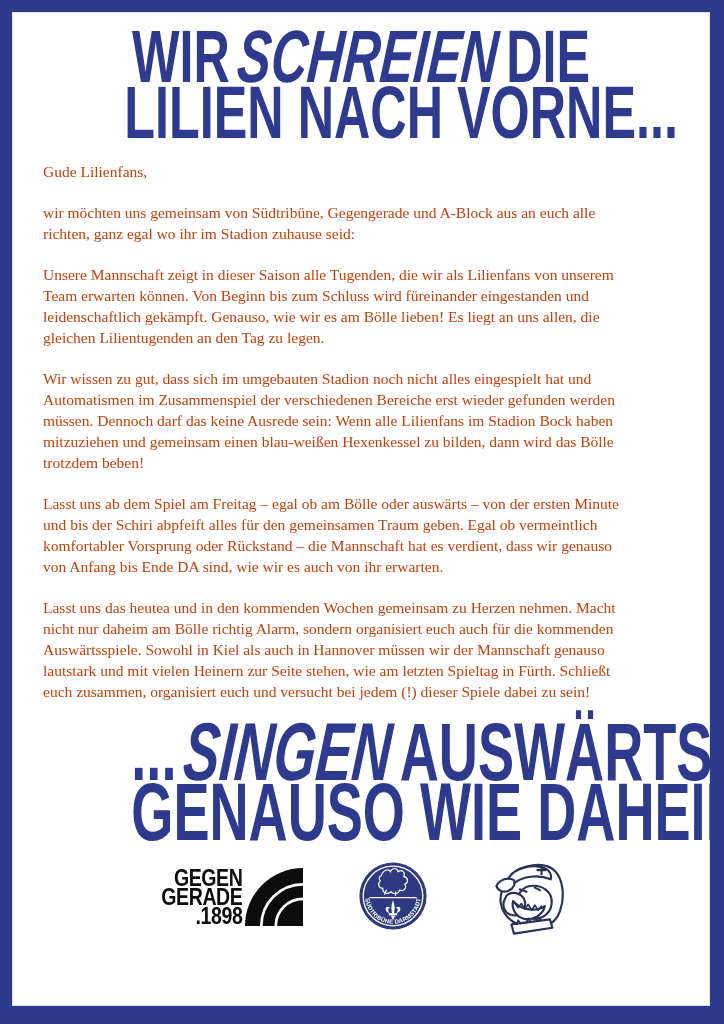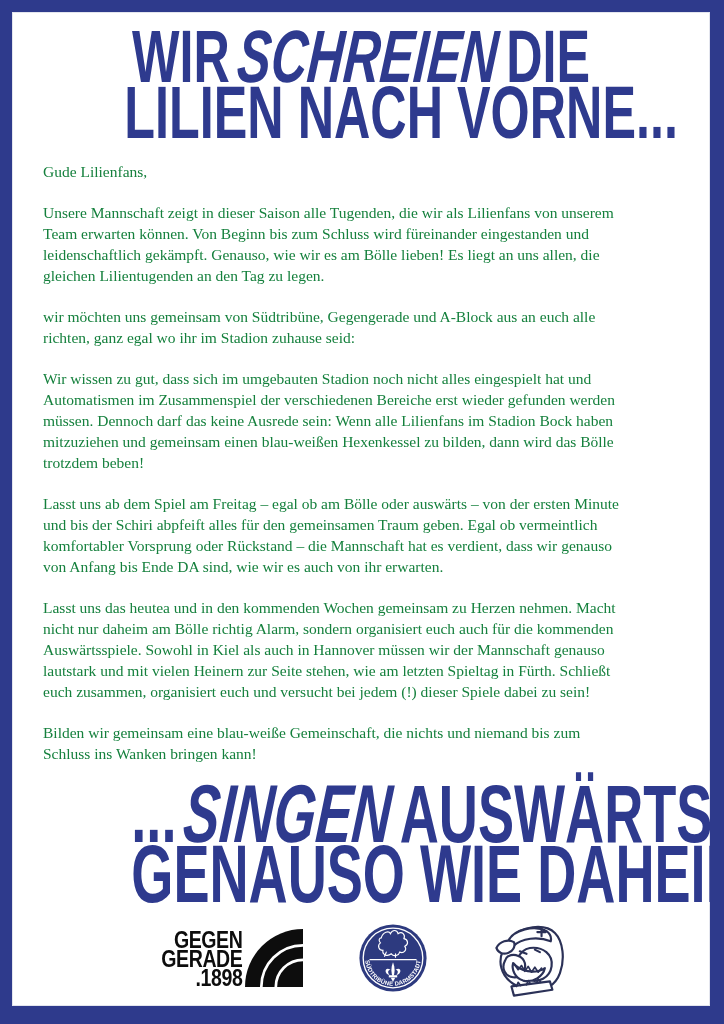--- a/index.html
+++ b/index.html
@@ -43,37 +43,37 @@
   .script{
     display:inline-block;
     font-style:italic;
     transform:skewX(-7deg);
     margin:0 12px;
   }
   
   .body-text{
     margin-top:20px;
     padding:0 24px 0 30px;
-    color:#15803d;
+    color:#c2410c;
     font-size:15.5px;
     line-height:21px;
   }
   .body-text p{
     margin:0 0 20px 0;
     white-space:pre-line;
   }
   
   .logo-row{
     margin-top:10px;
     display:flex;
     justify-content:center;
     align-items:center;
     gap:48px;
   }
-  .gg-logo{display:flex;align-items:center;}
+  .gg-logo{display:flex;align-items:flex-end;}
   .gg-text{
     display:flex;flex-direction:column;align-items:flex-end;
     font-family:"Liberation Sans", sans-serif;
     font-weight:bold;color:#0d0d0d;
     font-size:23px;line-height:19px;letter-spacing:-.5px;
     transform:scaleX(.85);transform-origin:100% 50%;
     margin-top:2px;
   }
   .gg-dome{margin-left:2px;}
 </style>
@@ -83,42 +83,40 @@
 <div class="page">
   <div class="inner">
 
     <div class="headline top">
       <div class="hl-line"><span>WIR</span><span class="script">SCHREIEN</span><span>DIE</span></div>
       <div class="hl-line">LILIEN NACH VORNE...</div>
     </div>
 
     <div class="body-text">
       <p>Gude Lilienfans,</p>
+      <p>wir möchten uns gemeinsam von Südtribüne, Gegengerade und A-Block aus an euch alle
+richten, ganz egal wo ihr im Stadion zuhause seid:</p>
       <p>Unsere Mannschaft zeigt in dieser Saison alle Tugenden, die wir als Lilienfans von unserem
 Team erwarten können. Von Beginn bis zum Schluss wird füreinander eingestanden und
 leidenschaftlich gekämpft. Genauso, wie wir es am Bölle lieben! Es liegt an uns allen, die
 gleichen Lilientugenden an den Tag zu legen.</p>
-      <p>wir möchten uns gemeinsam von Südtribüne, Gegengerade und A-Block aus an euch alle
-richten, ganz egal wo ihr im Stadion zuhause seid:</p>
       <p>Wir wissen zu gut, dass sich im umgebauten Stadion noch nicht alles eingespielt hat und
 Automatismen im Zusammenspiel der verschiedenen Bereiche erst wieder gefunden werden
 müssen. Dennoch darf das keine Ausrede sein: Wenn alle Lilienfans im Stadion Bock haben
 mitzuziehen und gemeinsam einen blau-weißen Hexenkessel zu bilden, dann wird das Bölle
 trotzdem beben!</p>
       <p>Lasst uns ab dem Spiel am Freitag – egal ob am Bölle oder auswärts – von der ersten Minute
 und bis der Schiri abpfeift alles für den gemeinsamen Traum geben. Egal ob vermeintlich
 komfortabler Vorsprung oder Rückstand – die Mannschaft hat es verdient, dass wir genauso
 von Anfang bis Ende DA sind, wie wir es auch von ihr erwarten.</p>
       <p>Lasst uns das heutea und in den kommenden Wochen gemeinsam zu Herzen nehmen. Macht
 nicht nur daheim am Bölle richtig Alarm, sondern organisiert euch auch für die kommenden
 Auswärtsspiele. Sowohl in Kiel als auch in Hannover müssen wir der Mannschaft genauso
 lautstark und mit vielen Heinern zur Seite stehen, wie am letzten Spieltag in Fürth. Schließt
 euch zusammen, organisiert euch und versucht bei jedem (!) dieser Spiele dabei zu sein!</p>
-      <p>Bilden wir gemeinsam eine blau-weiße Gemeinschaft, die nichts und niemand bis zum
-Schluss ins Wanken bringen kann!</p>
     </div>
 
     <div class="headline bottom">
       <div class="hl-line"><span>...</span><span class="script">SINGEN</span><span>AUSWÄRTS</span></div>
       <div class="hl-line">GENAUSO WIE DAHEIM!</div>
     </div>
 
     <div class="logo-row">
 
       <div class="gg-logo">

